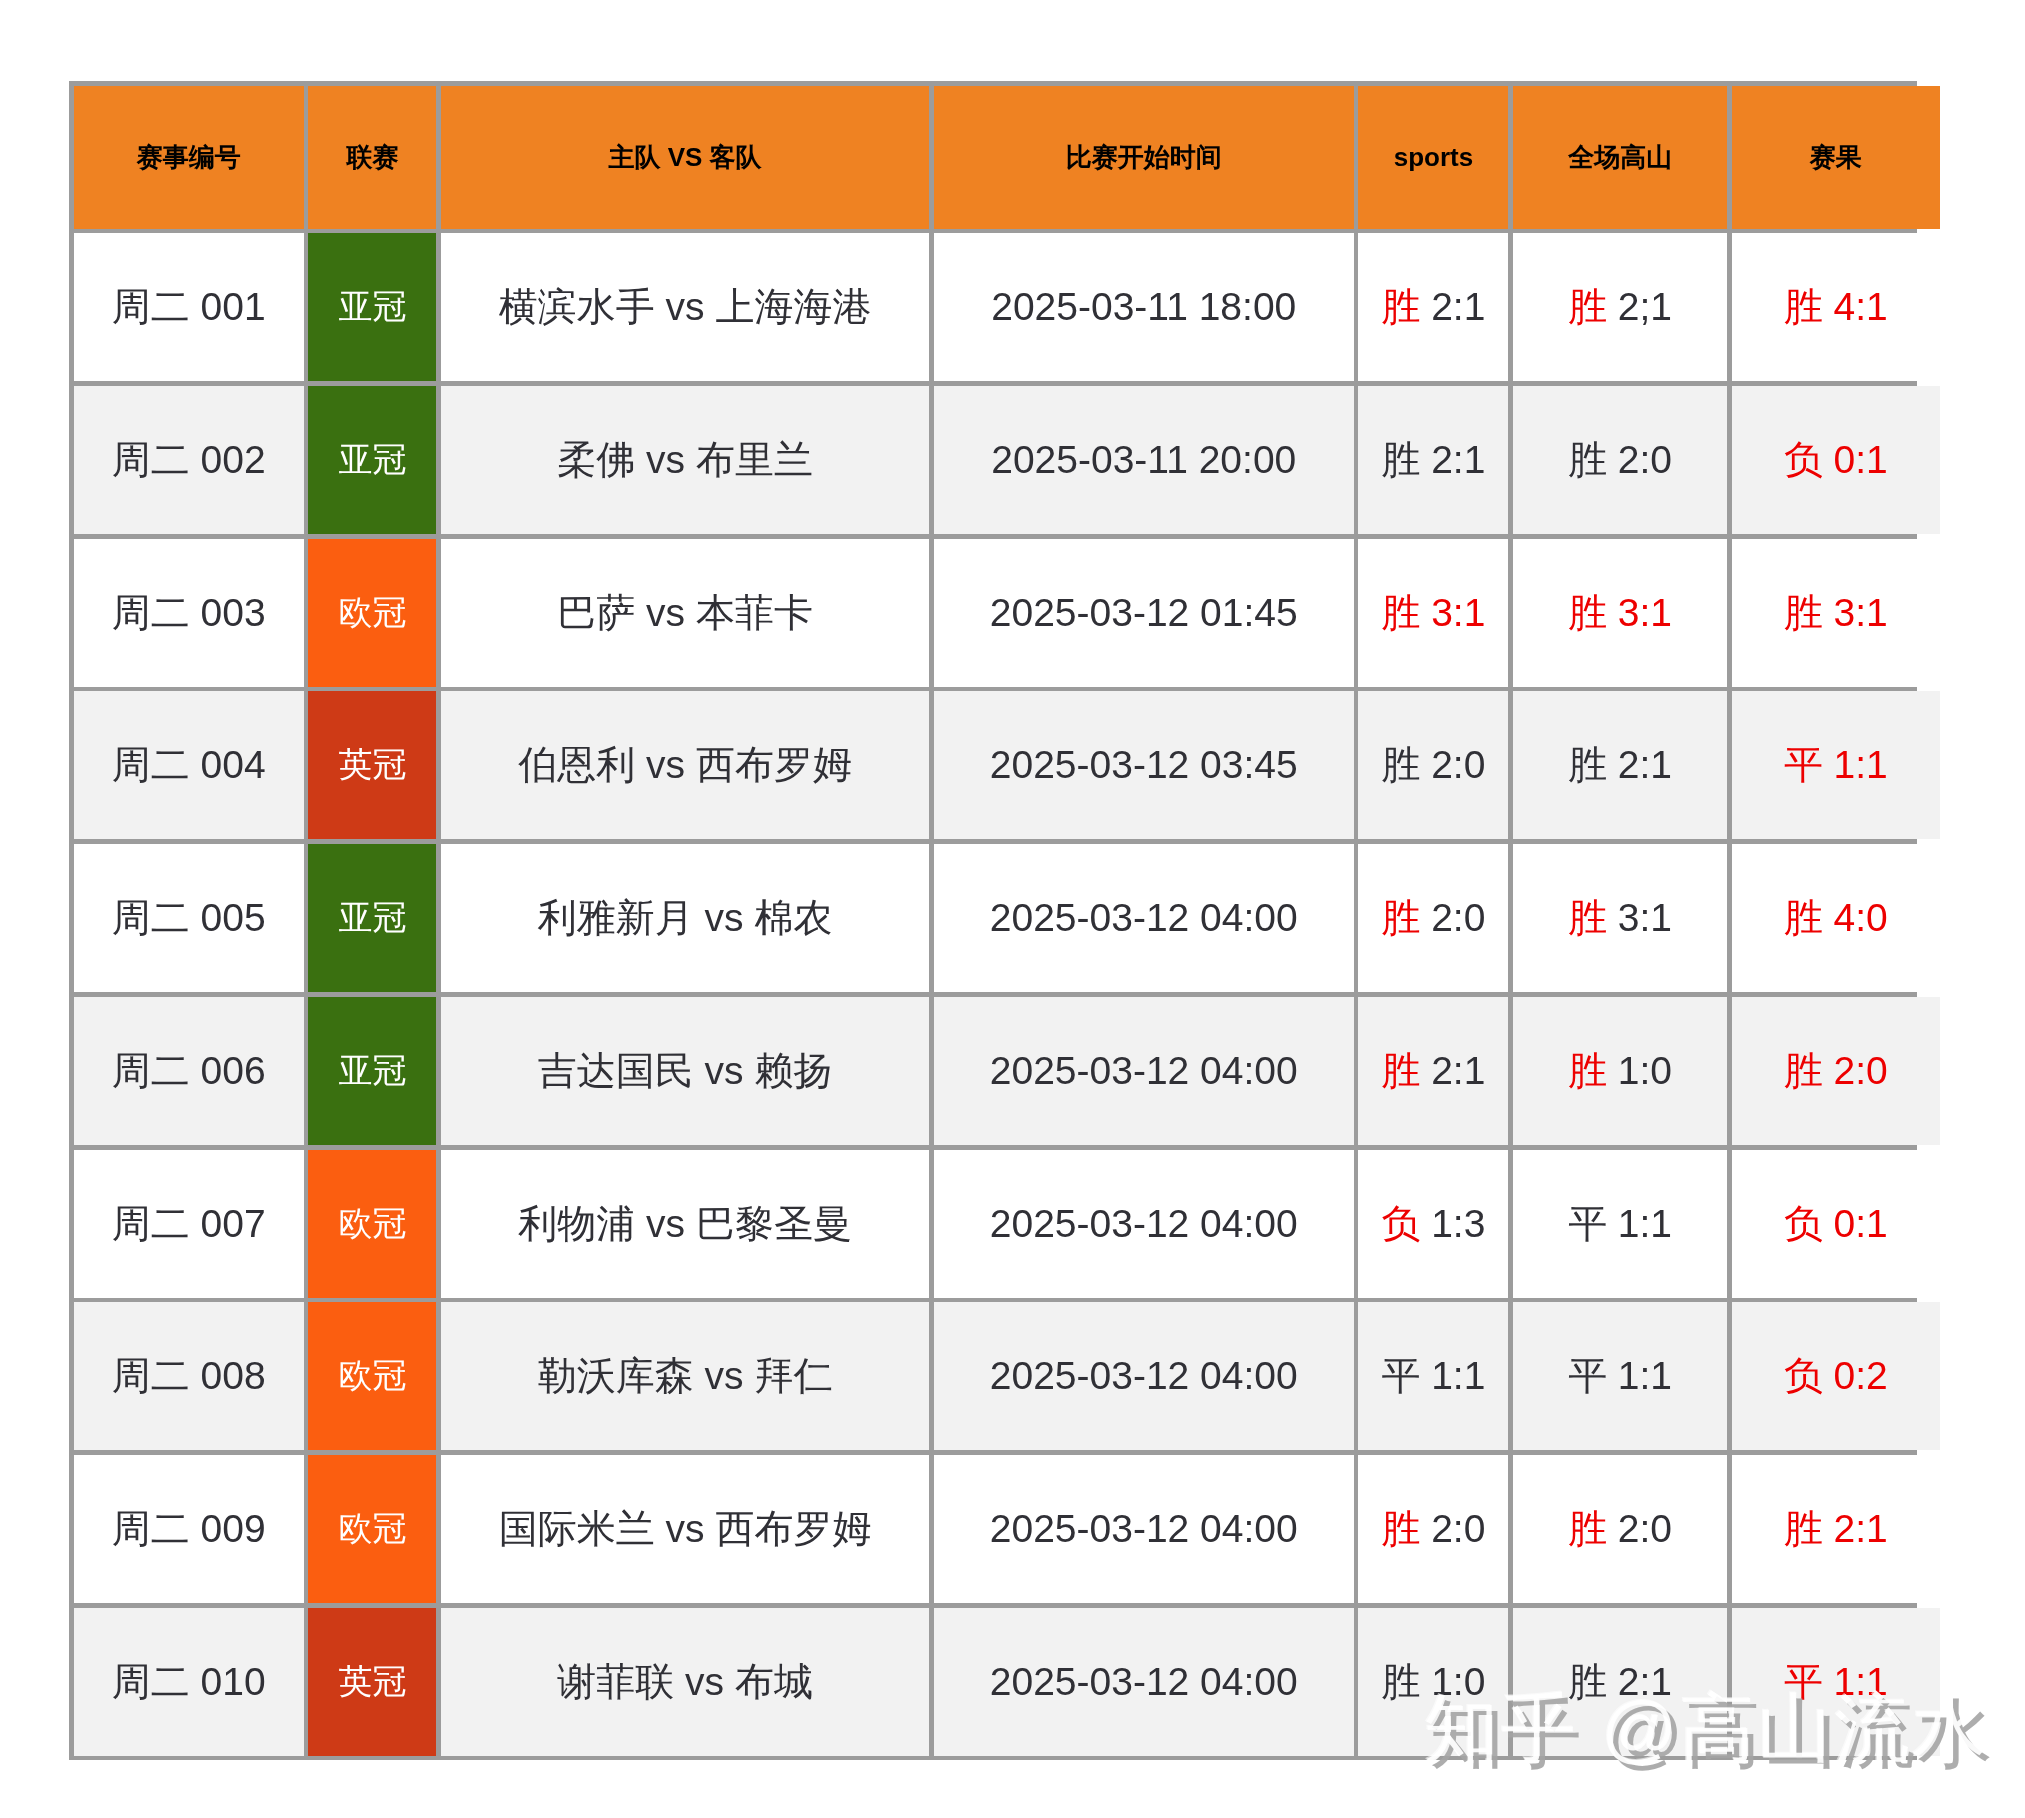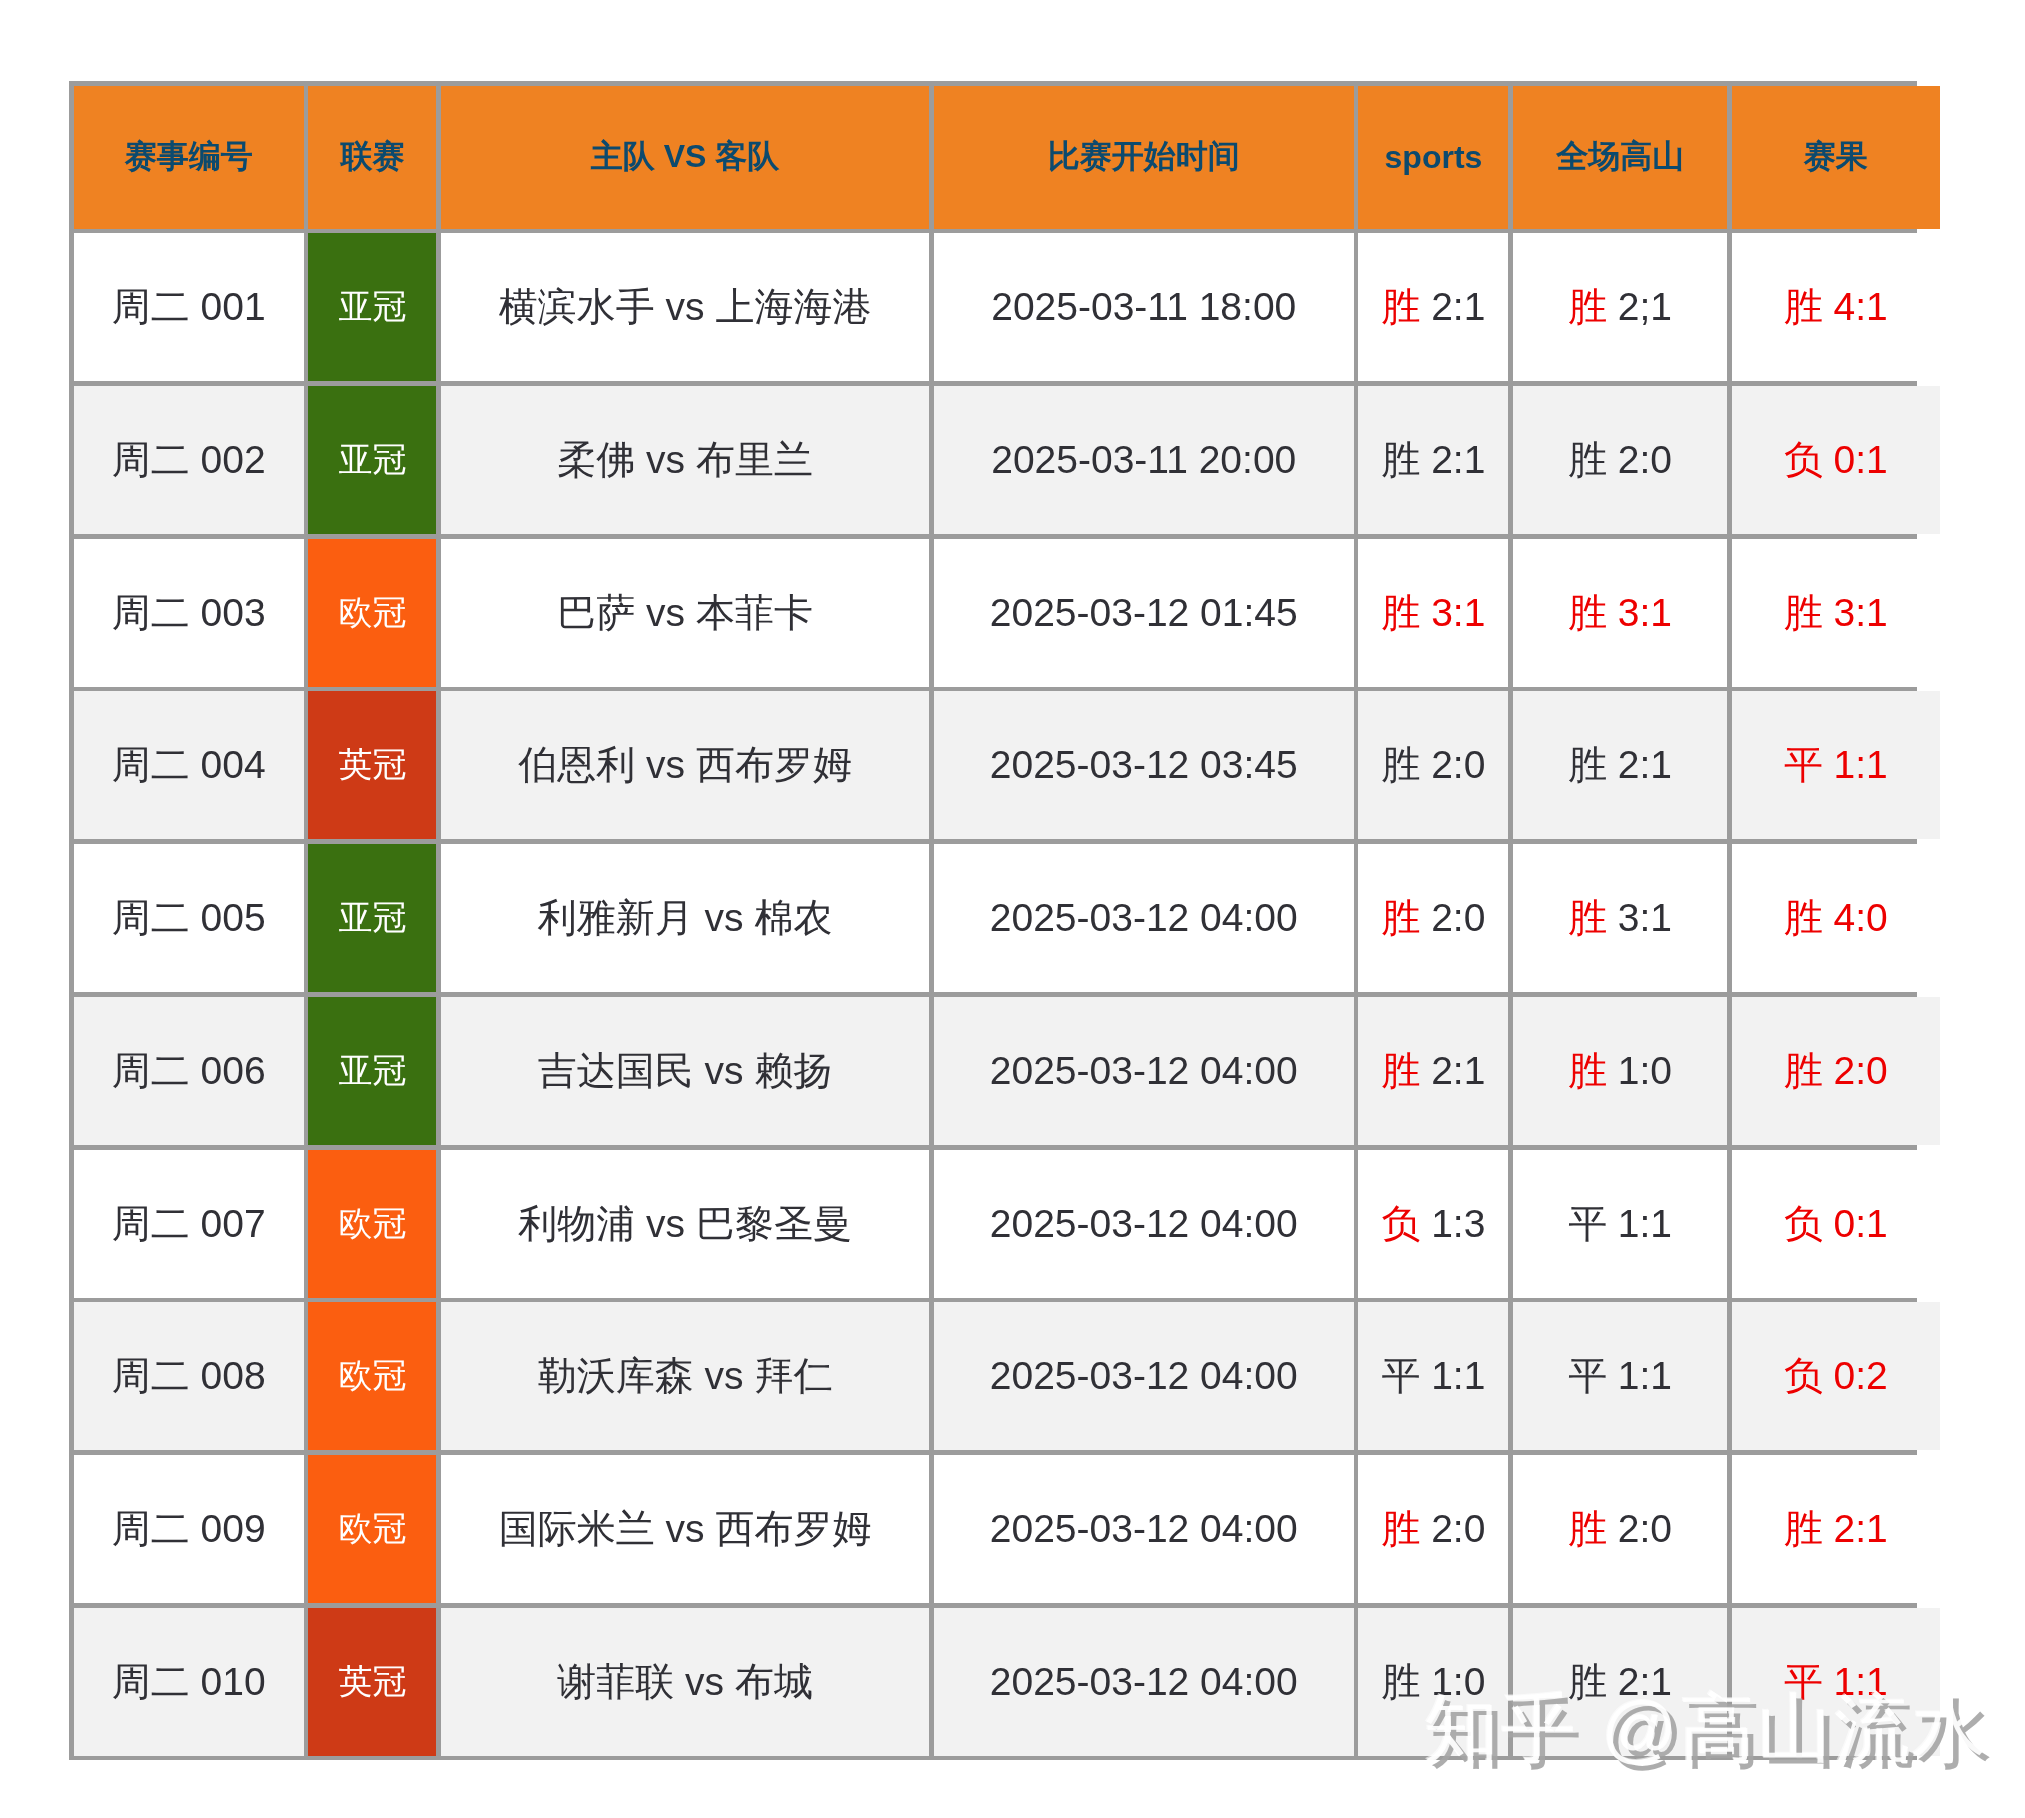--- a/index.html
+++ b/index.html
@@ -19,21 +19,21 @@
     background:var(--border,#9c9c9c);
     width:1839px;
   }
   .cell{
     display:flex;align-items:center;justify-content:center;
     font-size:39px;color:var(--text,#303036);
     white-space:nowrap;overflow:hidden;
   }
   .th{
     background:var(--header-bg,#ef8222);
-    color:#0c4a6e;font-weight:600;font-size:32px;
+    color:#000000;font-weight:600;font-size:26px;
   }
   .td{background:#ffffff;}
   .td.zebra{background:var(--zebra,#f2f2f2);}
   .league{
     color:#ffffff;font-size:34px;position:relative;
   }
   .league.bridge::before{
     content:"";position:absolute;left:0;right:0;top:-4.7px;height:4.7px;
     background:inherit;
   }

